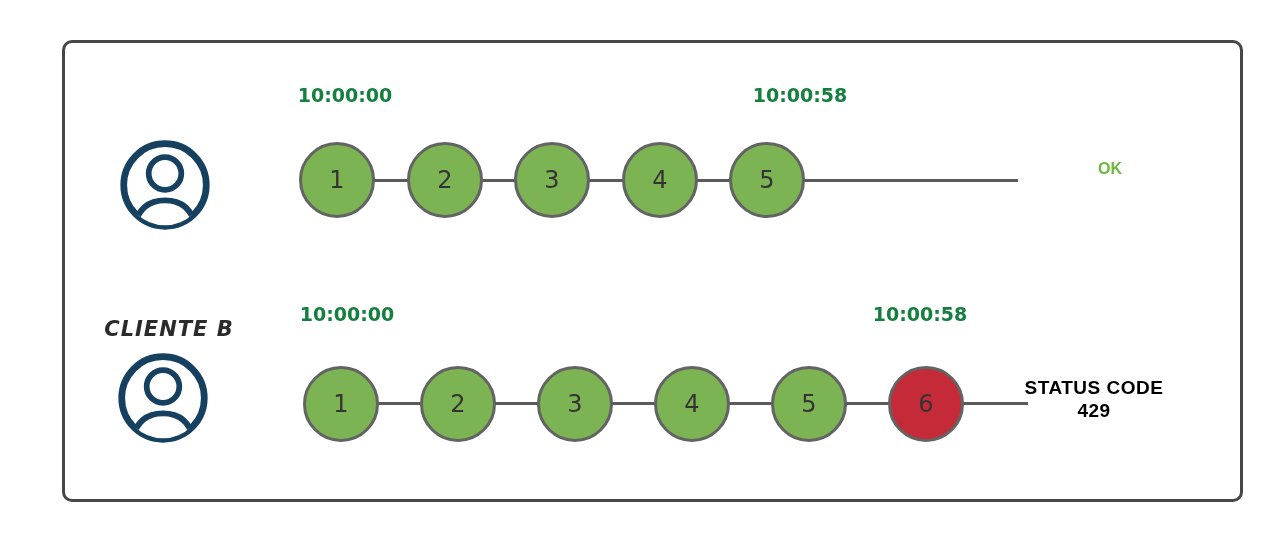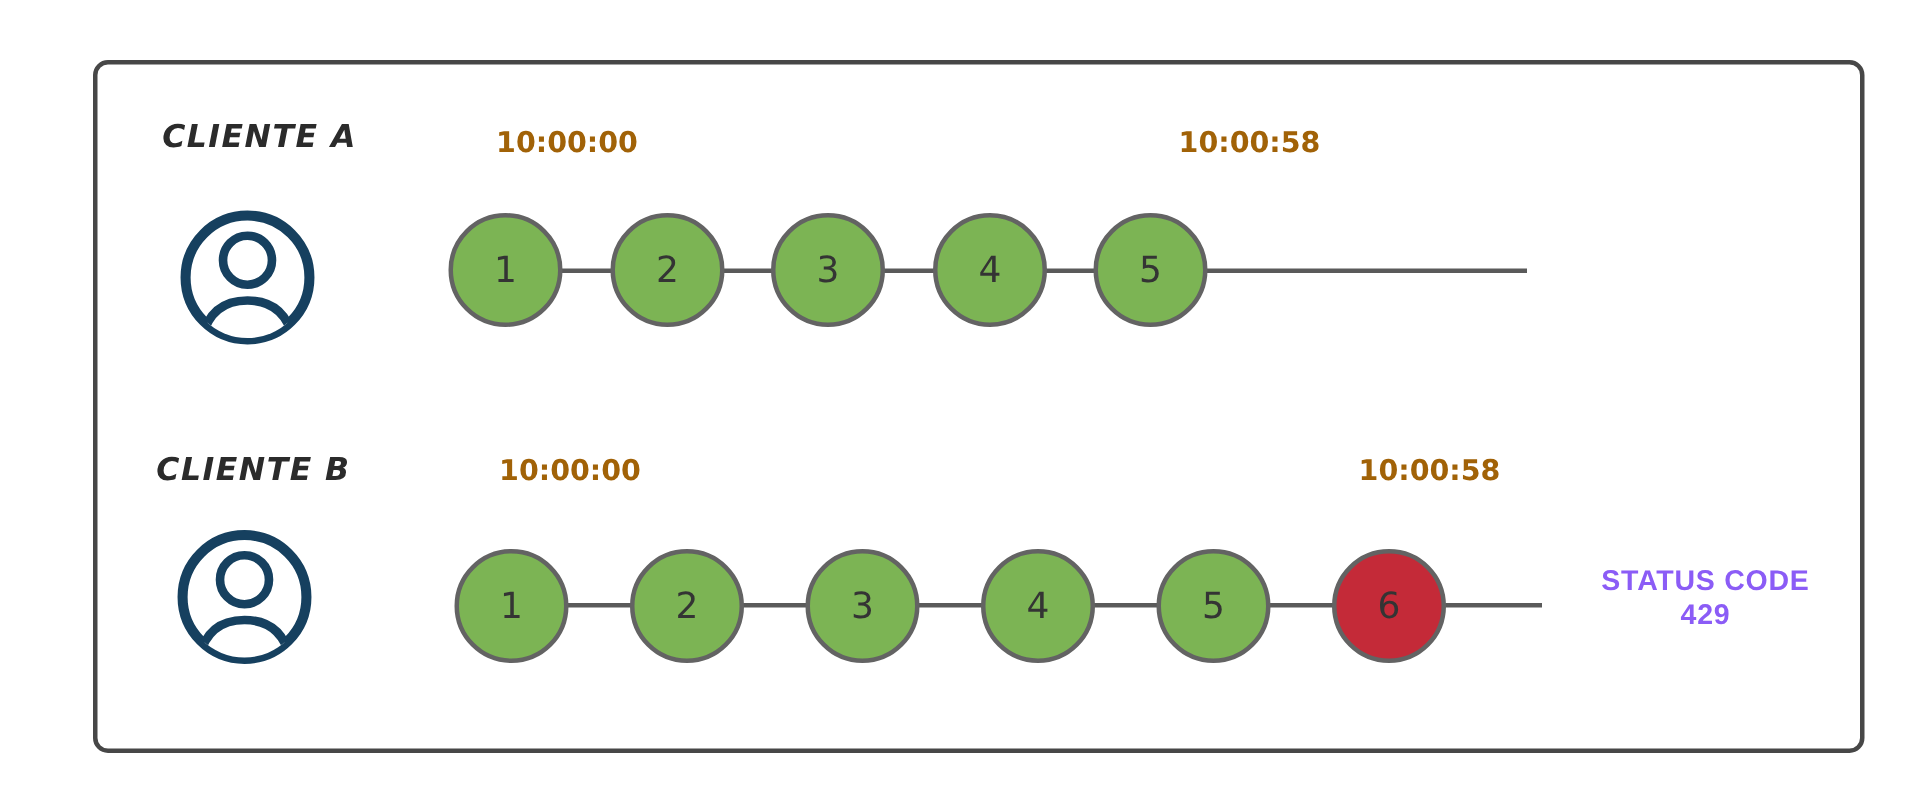--- a/index.html
+++ b/index.html
@@ -30,37 +30,36 @@
     width: 170px;
     text-align: center;
     font-family: "DejaVu Sans", sans-serif;
     font-weight: bold;
     font-style: italic;
     font-size: 21px;
     letter-spacing: 1px;
     color: #2b2b2b;
   }
   .label-a { left: 88px;  top: 79px;  }
-  .label-b { left: 84px;  top: 301px; }
+  .label-b { left: 84px;  top: 317px; }
   .avatar {
     position: absolute;
     width: 96px;
     height: 96px;
   }
   .avatar-a { left: 117px; top: 137px; }
   .avatar-b { left: 115px; top: 350px; }
   .time-label {
     position: absolute;
     width: 110px;
     text-align: center;
     font-family: "DejaVu Sans", sans-serif;
     font-weight: bold;
     font-size: 19px;
-    color: #a16207;
-    margin-left: 33px;
+    color: #15803d;
   }
   .time-a-start { left: 290px; top: 84px;  }
   .time-a-end   { left: 745px; top: 84px;  }
   .time-b-start { left: 292px; top: 303px; }
   .time-b-end   { left: 865px; top: 303px; }
   .timeline {
     position: absolute;
     height: 3px;
     background: #5a5a5a;
     z-index: 1;
@@ -86,32 +85,31 @@
   .circle.error { background: #c42a38; }
   .status-block {
     position: absolute;
     width: 170px;
     text-align: center;
     line-height: 1.2;
     font-family: "Liberation Sans", sans-serif;
     font-weight: bold;
   }
   .status-a { left: 1025px; top: 159px; color: #6fb840; }
-  .status-b { left: 1052px; top: 377px; color: #8b5cf6; }
+  .status-b { left: 1009px; top: 377px; color: #000000; }
   .status-line1 { font-size: 19px; letter-spacing: 0.5px; }
   .status-line2 { font-size: 16px; }
 </style>
 </head>
 <body>
 
 <div class="canvas">
 
   <div class="outer-box"></div>
 
-  <div class="client-label label-a">CLIENTE A</div>
 
   <div class="avatar avatar-a">
     <svg viewBox="0 0 100 100" width="96" height="96">
       <defs>
         <clipPath id="clipA">
             <circle cx="50" cy="50" r="42"></circle>
           </clipPath>
       </defs>
       <circle cx="50" cy="50" r="43" fill="none" stroke="#16405f" stroke-width="7"></circle>
       <g clip-path="url(#clipA)">
@@ -129,20 +127,21 @@
 
   <div id="circles-0">
       <div class="circle ok" style="left: 299px; top: 142px;">1</div>
       <div class="circle ok" style="left: 407px; top: 142px;">2</div>
       <div class="circle ok" style="left: 514px; top: 142px;">3</div>
       <div class="circle ok" style="left: 622px; top: 142px;">4</div>
       <div class="circle ok" style="left: 729px; top: 142px;">5</div>
     </div>
 
   <div class="status-block status-a">
+    <div class="status-line2">OK</div>
   </div>
 
   <div class="client-label label-b">CLIENTE B</div>
 
   <div class="avatar avatar-b">
     <svg viewBox="0 0 100 100" width="96" height="96">
       <defs>
         <clipPath id="clipB">
             <circle cx="50" cy="50" r="42"></circle>
           </clipPath>

